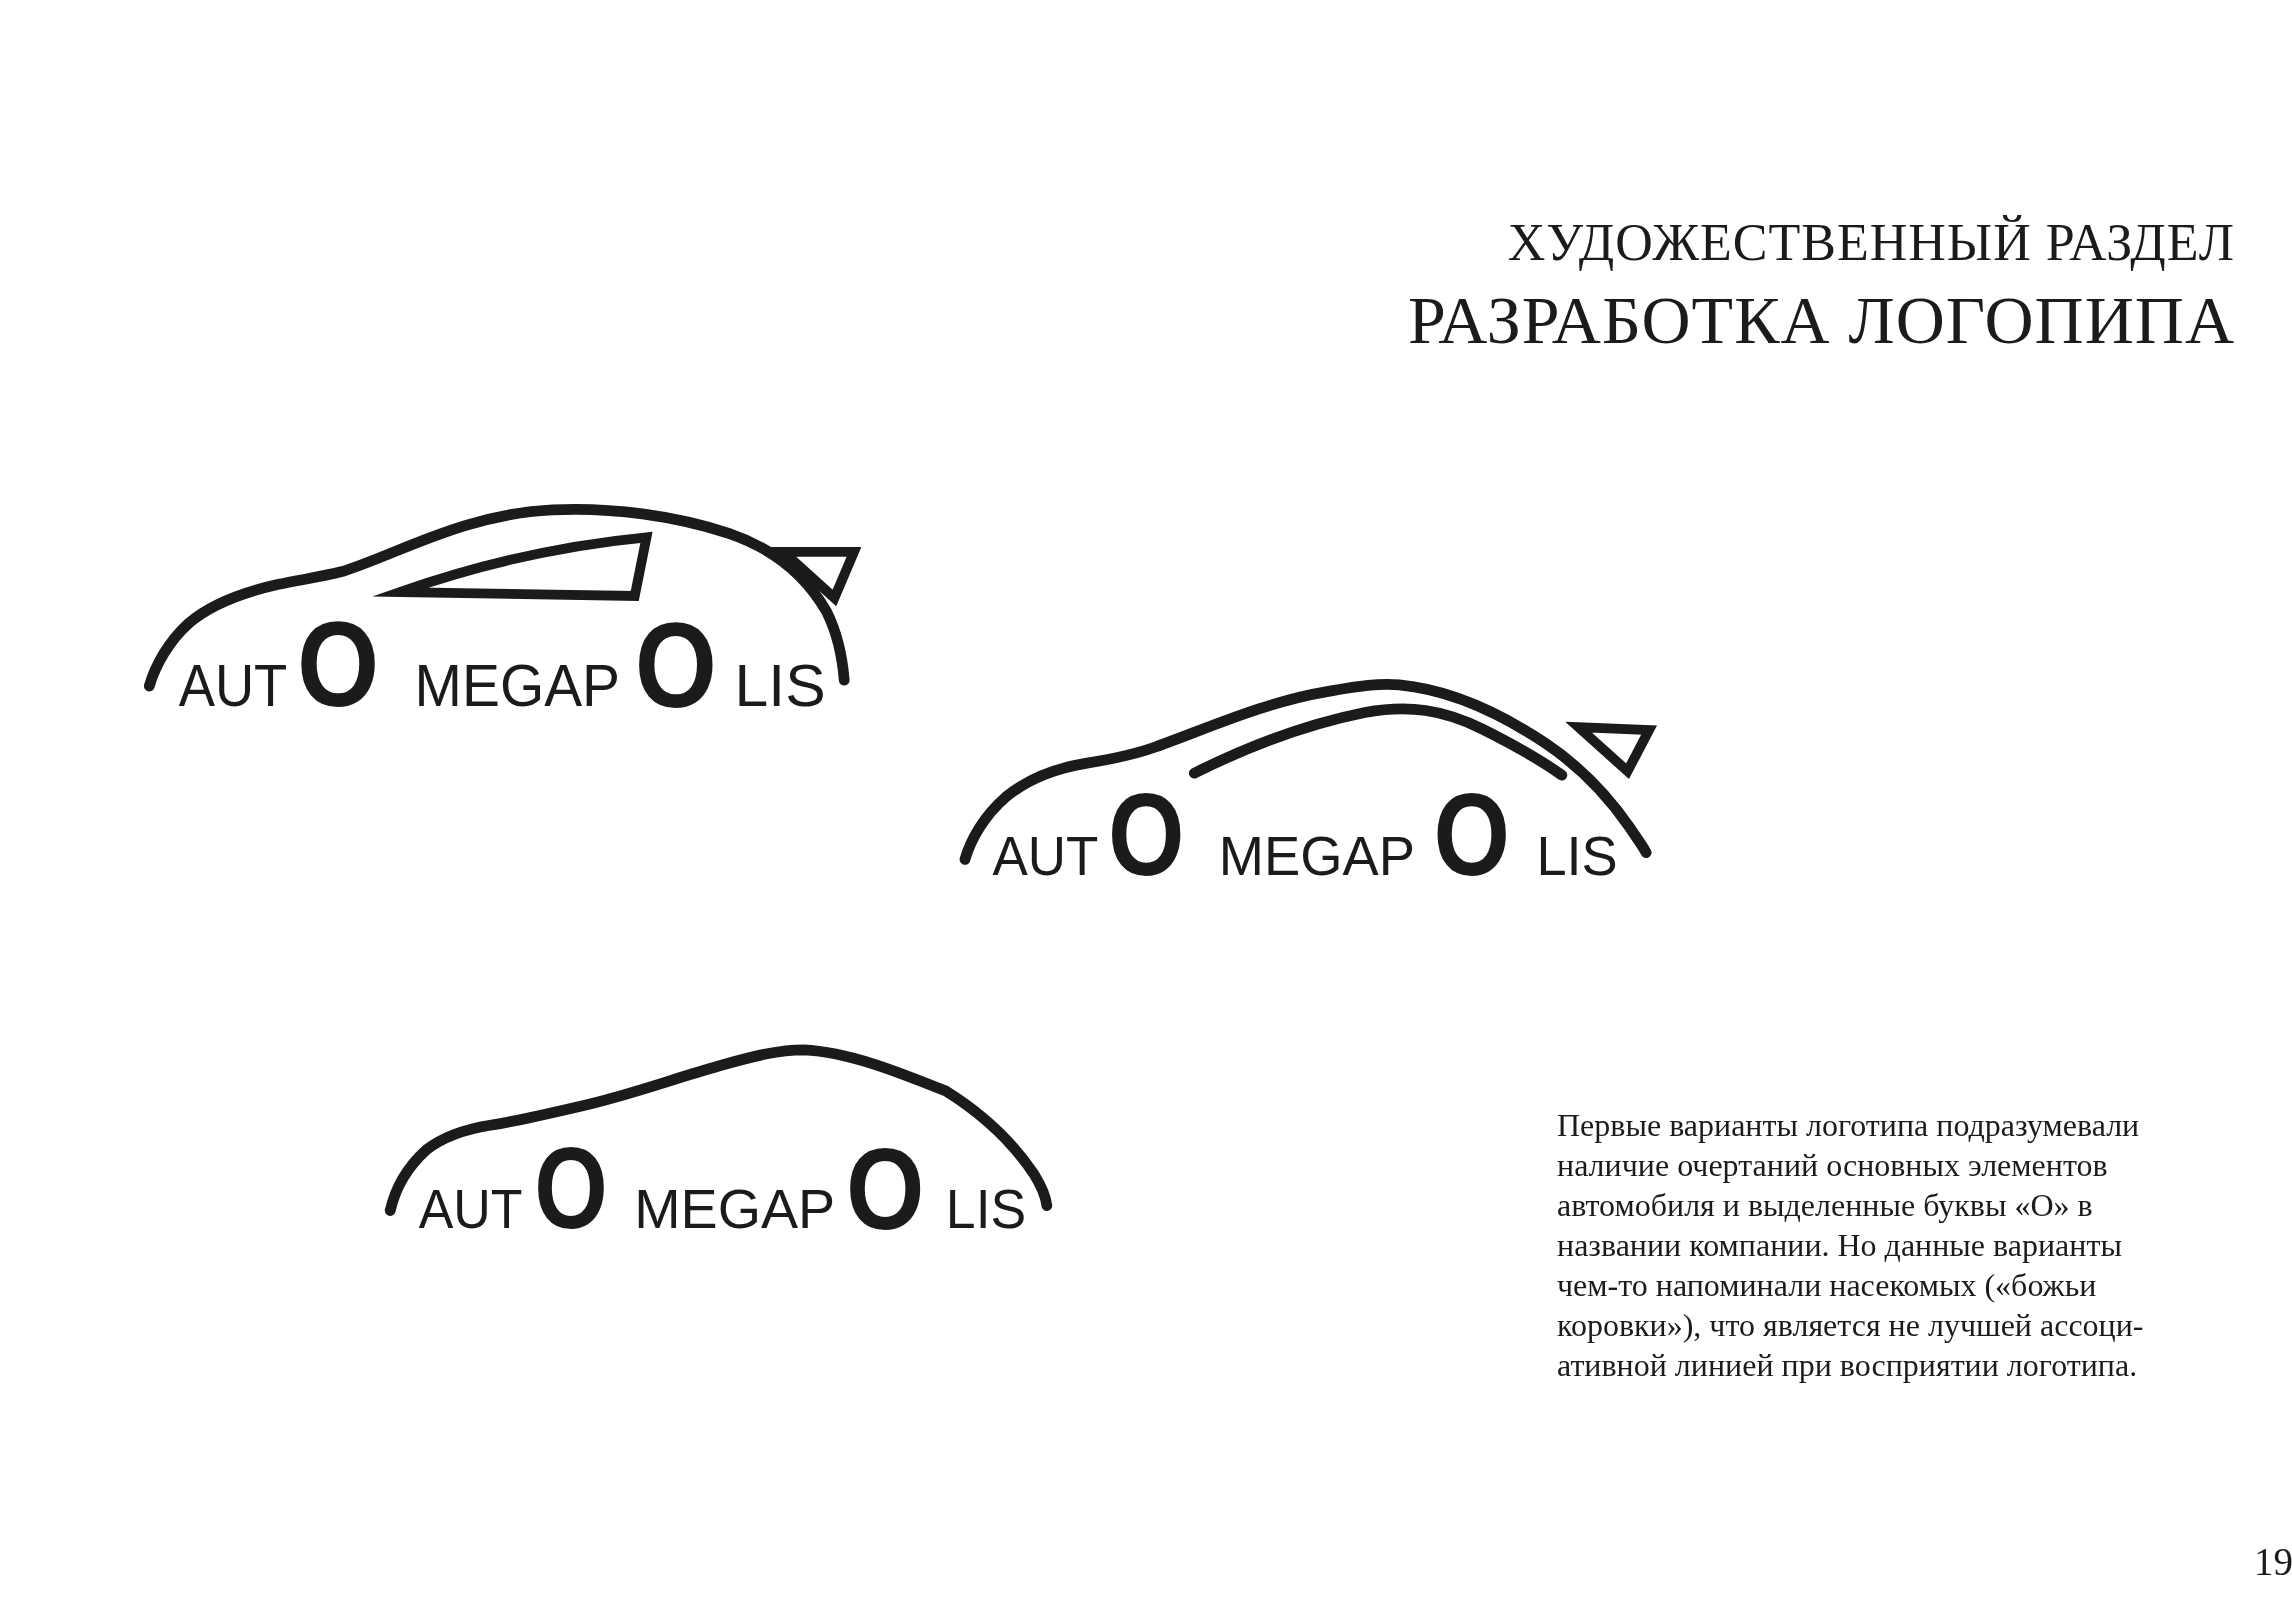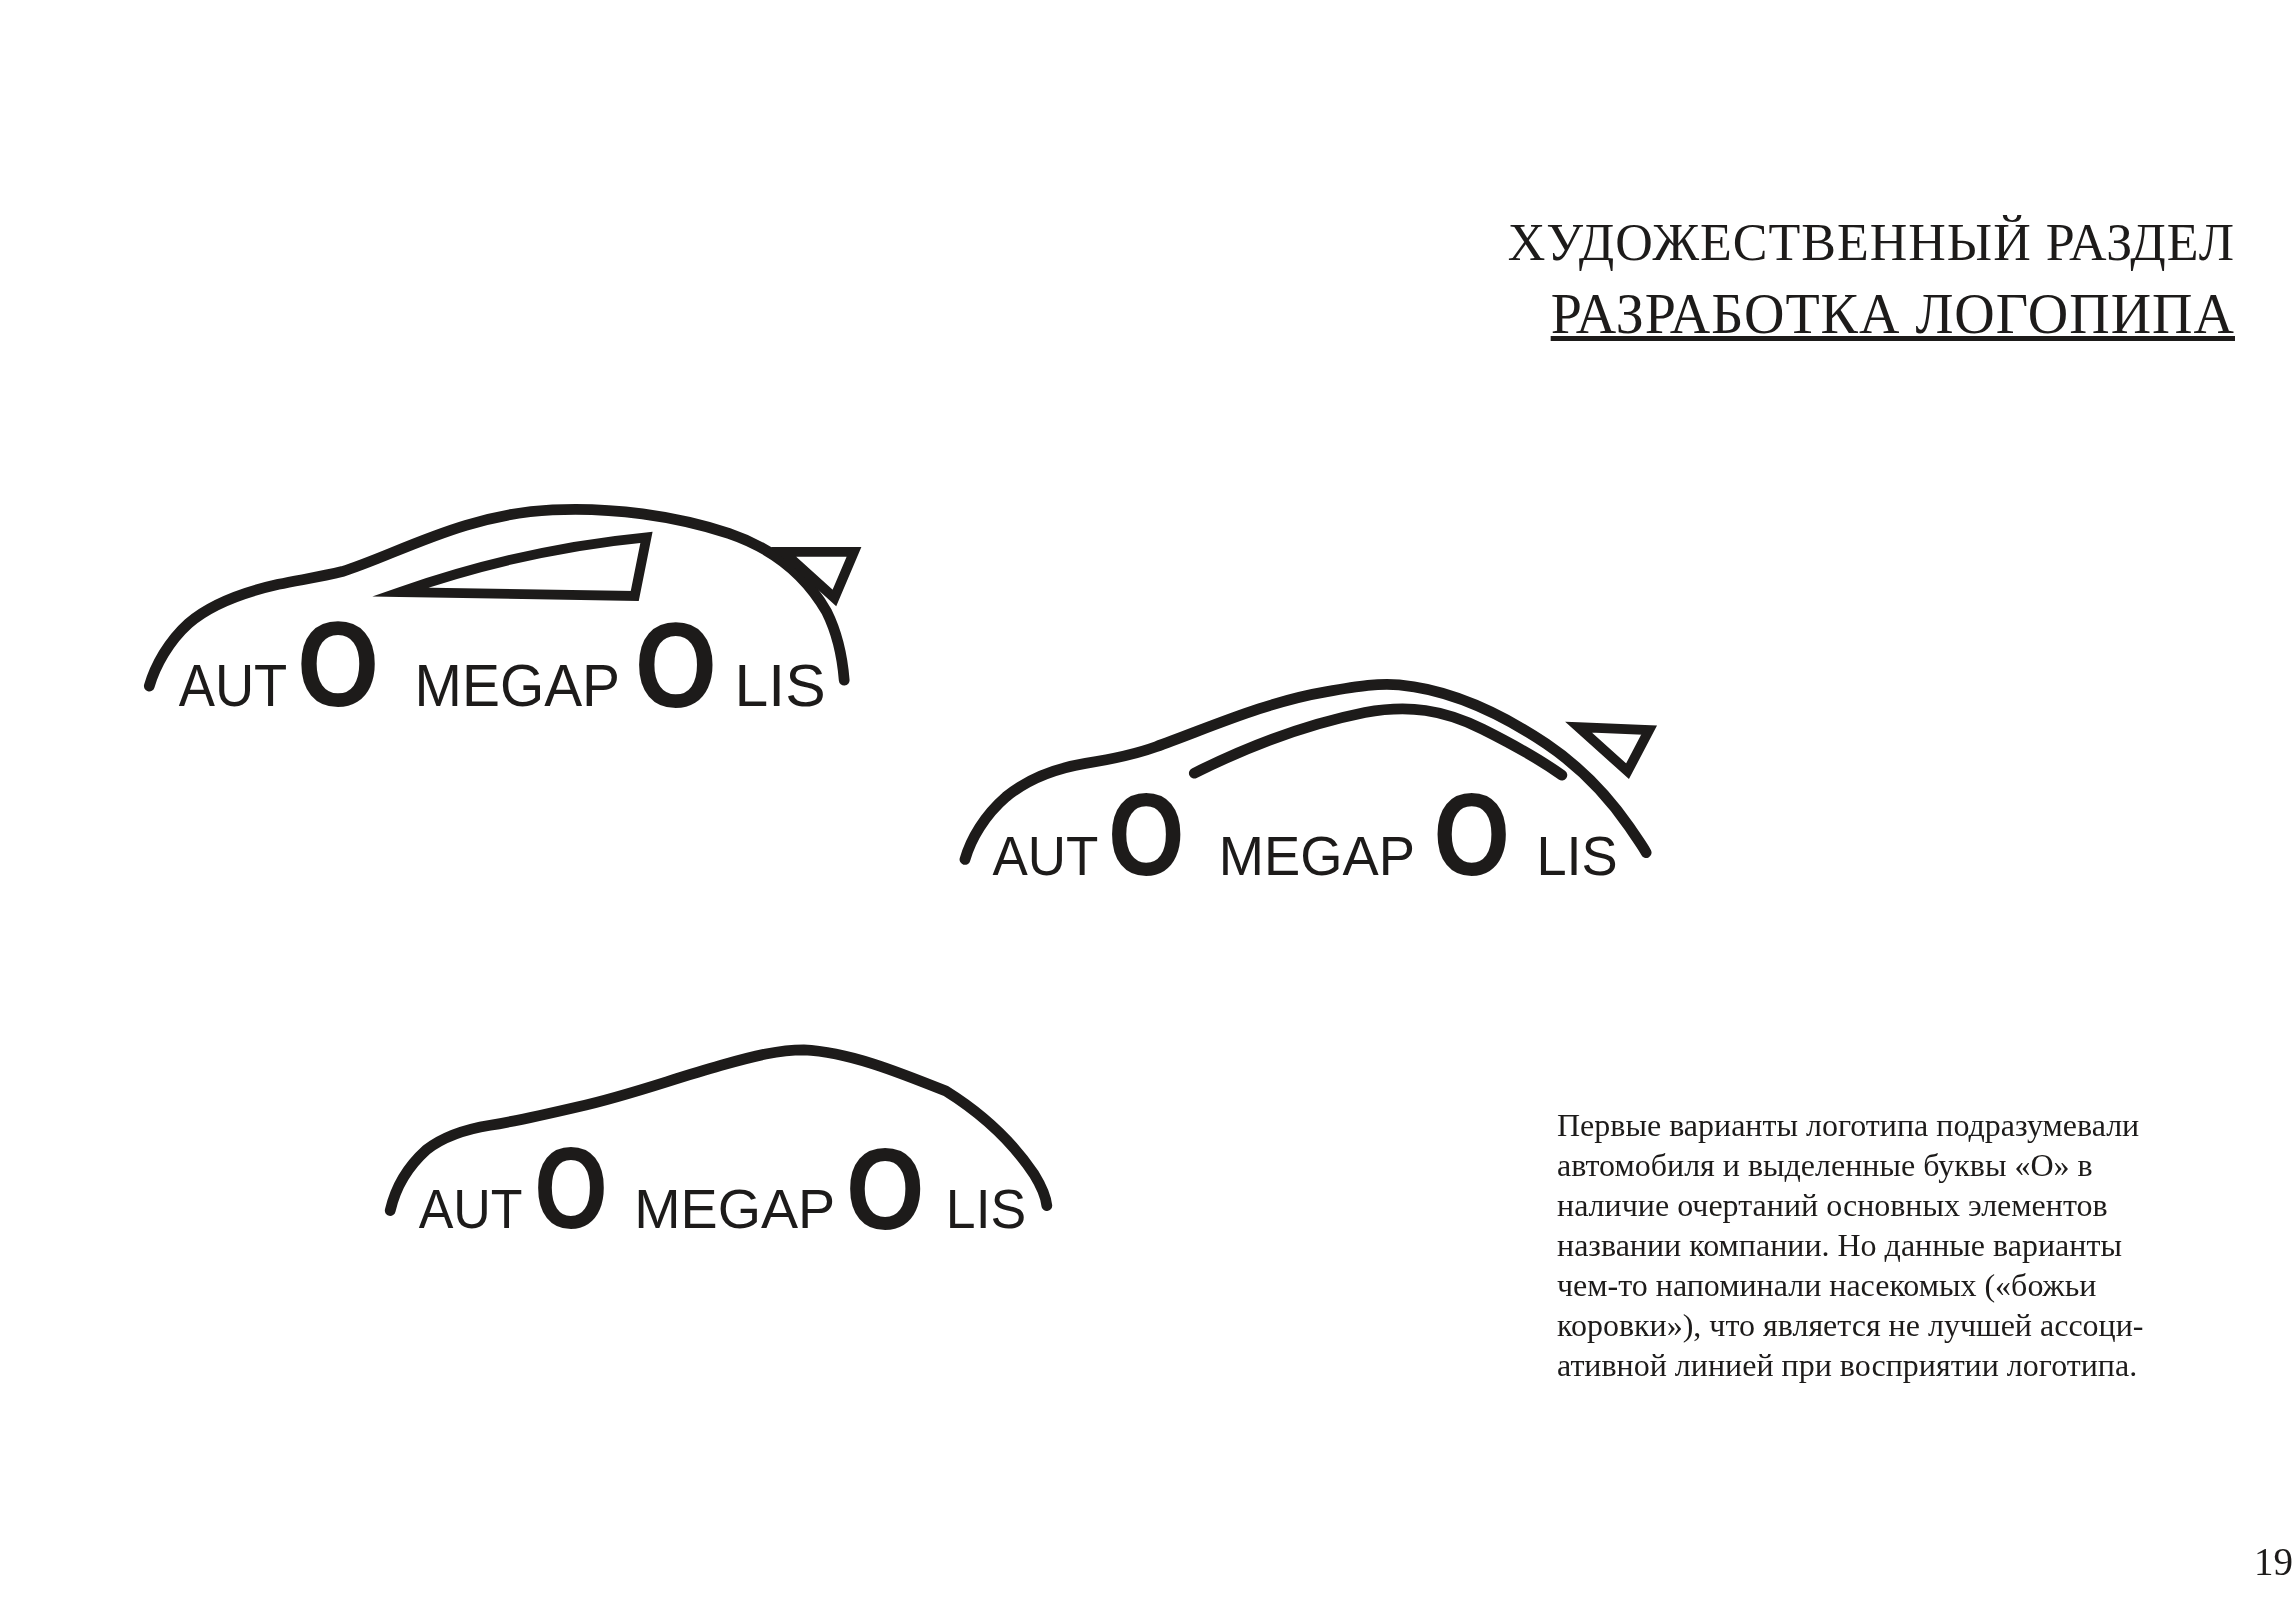--- a/index.html
+++ b/index.html
@@ -19,24 +19,23 @@
     color:#1d1b1a;
   }
   .heading.line1{
     top:217px;
     font-size:52px;
     letter-spacing:1px;
     line-height:1.0;
   }
   .heading.line2{
     top:286px;
-    font-size:56px;
+    font-size:68px;
     letter-spacing:1px;
     line-height:1.0;
-    text-decoration:underline;
   }
   .logo{position:absolute;text-align:center;}
   .logo svg{display:block;overflow:visible;}
   .logo-text{
     font-family:"Liberation Sans", sans-serif;
     fill:#1d1b1a;
   }
   .paragraph{
     position:absolute;
     left:1525px;
@@ -128,22 +127,22 @@
       <text class="logo-text" x="32" y="190" font-size="56" textLength="106" lengthAdjust="spacingAndGlyphs">AUT</text>
       <text class="logo-text" x="150" y="190" font-size="118" font-weight="bold" textLength="75" lengthAdjust="spacingAndGlyphs">O</text>
       <text class="logo-text" x="252" y="190" font-size="56" textLength="205" lengthAdjust="spacingAndGlyphs">MEGAP</text>
       <text class="logo-text" x="468" y="191" font-size="118" font-weight="bold" textLength="80" lengthAdjust="spacingAndGlyphs">O</text>
       <text class="logo-text" x="570" y="190" font-size="56" textLength="82" lengthAdjust="spacingAndGlyphs">LIS</text>
     </svg>
   </div>
 
   <div class="paragraph">
     <div class="pline">Первые варианты логотипа подразумевали</div>
+    <div class="pline">наличие очертаний основных элементов</div>
     <div class="pline">автомобиля и выделенные буквы «О» в</div>
-    <div class="pline">наличие очертаний основных элементов</div>
     <div class="pline">названии компании. Но данные варианты</div>
     <div class="pline">чем-то напоминали насекомых («божьи</div>
     <div class="pline">коровки»), что является не лучшей ассоци-</div>
     <div class="pline">ативной линией при восприятии логотипа.</div>
   </div>
 
   <div class="page-number">19</div>
 
 </div>
 

